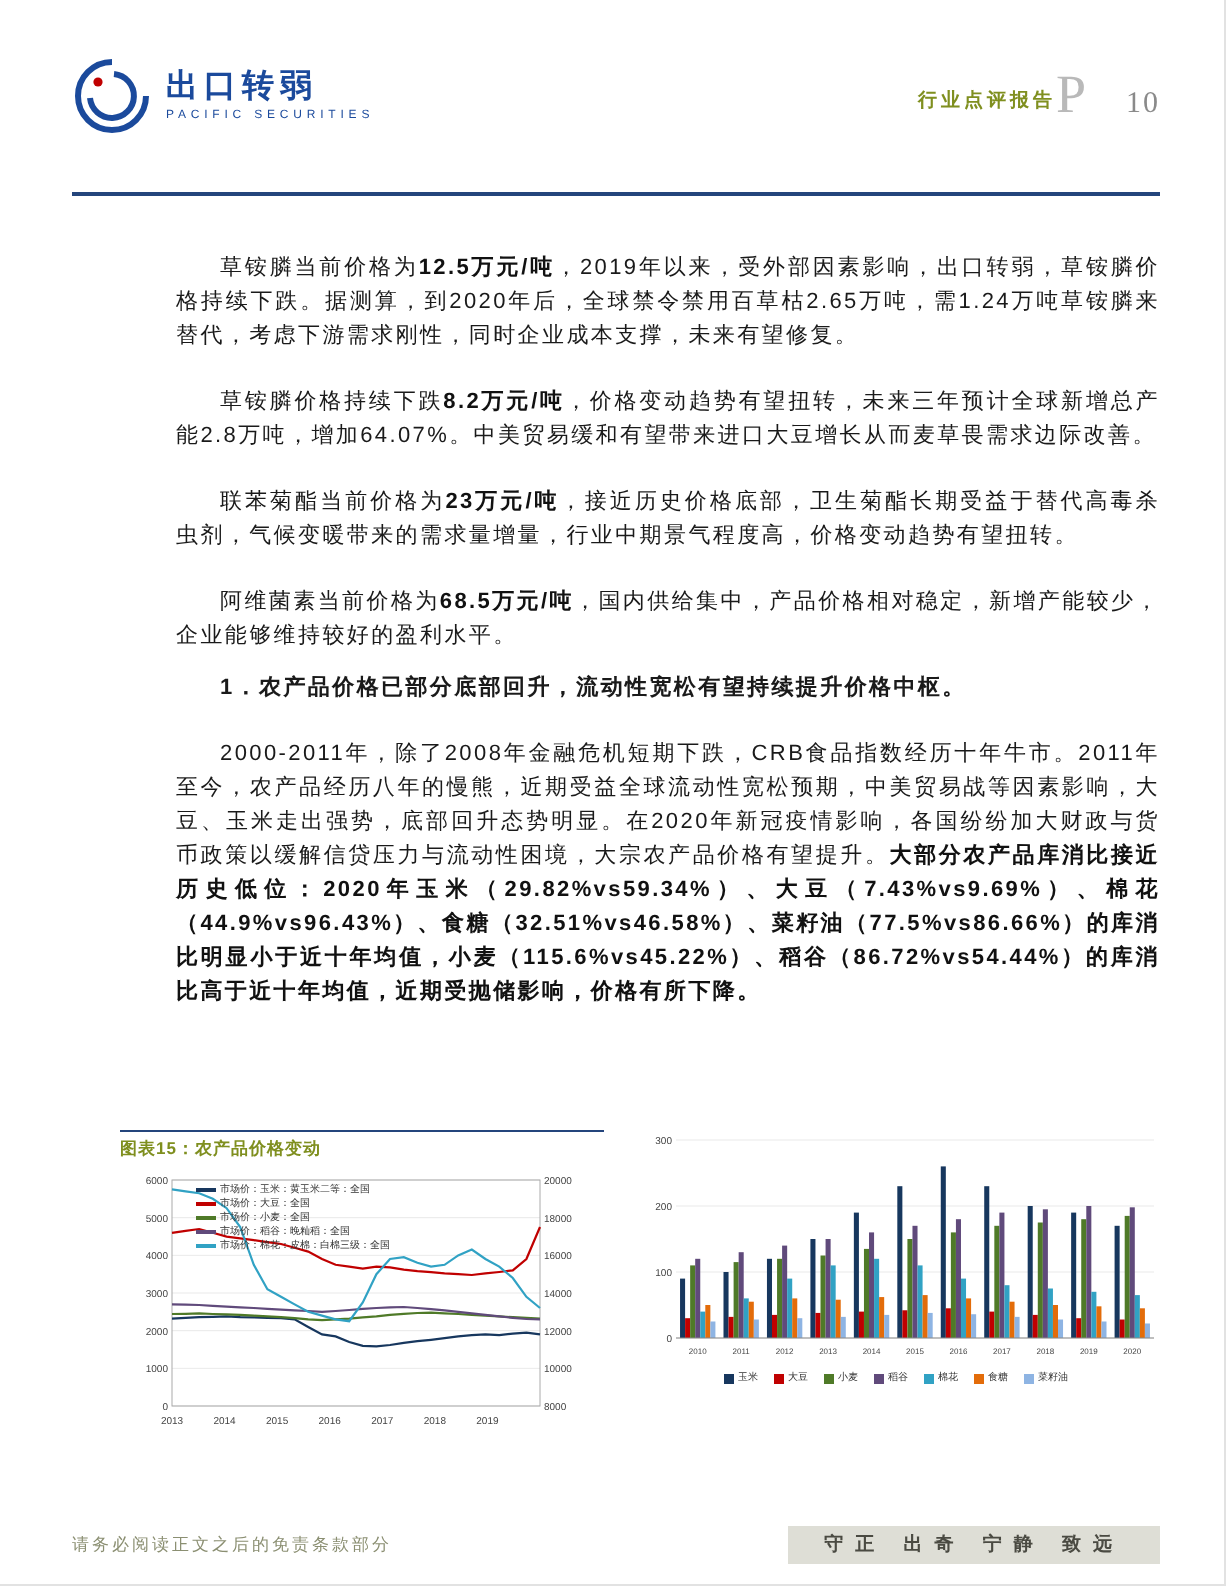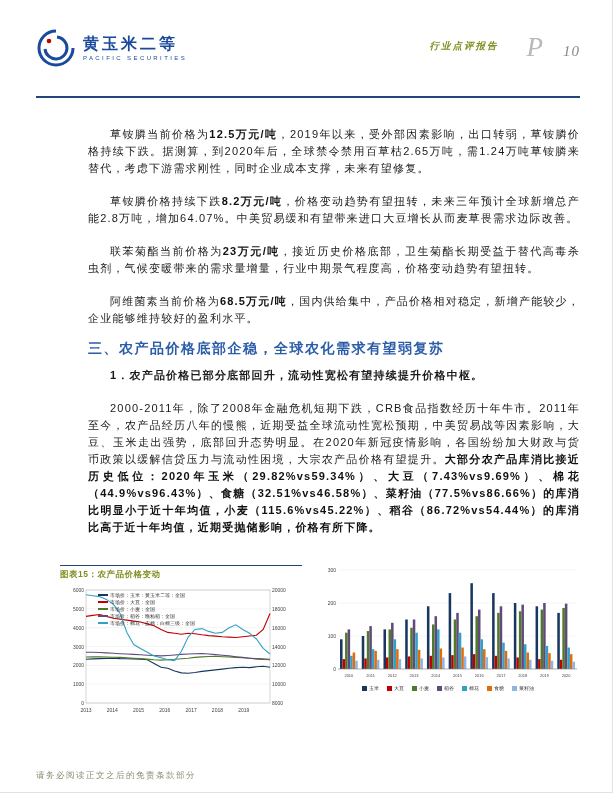--- a/index.html
+++ b/index.html
@@ -11,21 +11,21 @@
   .page{position:relative;width:613px;height:793px;background:#fff;overflow:hidden;
         box-shadow:inset -1px -1px 0 #e2e2e2;}
 
   
   .header{position:absolute;top:28px;left:36px;right:33px;
           display:flex;justify-content:space-between;align-items:flex-start;}
   .logo{display:flex;align-items:center;gap:7px;}
   .logo-text{display:flex;flex-direction:column;}
   .logo-cn{font-size:16px;font-weight:bold;color:#1b4a9c;letter-spacing:3px;line-height:18px;}
   .logo-en{font-size:6px;color:#1b4a9c;letter-spacing:2.4px;margin-top:2px;}
-  .header-right{display:flex;align-items:center;gap:28px;font-style:italic;}
+  .header-right{display:flex;align-items:flex-end;gap:0;}
   .header-meta{text-align:right;padding-top:8px;}
   .report-type{font-size:9.5px;font-weight:bold;color:#7f8f1f;letter-spacing:2px;margin-bottom:6px;}
   .report-title{font-size:9.5px;font-weight:bold;color:#1a1a1a;letter-spacing:0.5px;}
   .page-no{display:flex;align-items:baseline;padding-top:4px;}
   .page-p{font-size:27px;color:#b9b9b9;font-family:"Liberation Serif","DejaVu Serif",serif;}
   .page-n{font-size:15px;color:#8a8a8a;font-family:"Liberation Serif","DejaVu Serif",serif;letter-spacing:1px;margin-left:20px;}
   .header-rule{position:absolute;top:96px;left:36px;right:33px;border-top:2px solid #24457c;}
 
   
   .content{position:absolute;top:110px;left:88px;width:492px;
@@ -66,42 +66,41 @@
 <div class="page">
 
   <header class="header">
     <div class="logo">
       <svg width="40" height="40" viewBox="0 0 40 40">
         <path d="M 20,3 A 17,17 0 1,0 37,20" fill="none" stroke="#1b4a9c" stroke-width="3"></path>
         <path d="M 21,9 A 11,11 0 1,1 9,21" fill="none" stroke="#1b4a9c" stroke-width="3"></path>
         <circle cx="13" cy="13" r="2.3" fill="#c00000"></circle>
       </svg>
       <div class="logo-text">
-        <div class="logo-cn">黄玉米二等</div>
+        <div class="logo-cn">出口转弱</div>
         <div class="logo-en">PACIFIC SECURITIES</div>
       </div>
     </div>
     <div class="header-right">
       <div class="header-meta">
         <div class="report-type">行业点评报告</div>
       </div>
       <div class="page-no">
         <span class="page-p">P</span>
           <span class="page-n">10</span>
       </div>
     </div>
   </header>
   <div class="header-rule"></div>
 
   <main class="content">
     <p class="para"><span>草铵膦当前价格为</span><b>12.5万元/吨</b><span>，2019年以来，受外部因素影响，出口转弱，草铵膦价格持续下跌。据测算，到2020年后，全球禁令禁用百草枯2.65万吨，需1.24万吨草铵膦来替代，考虑下游需求刚性，同时企业成本支撑，未来有望修复。</span></p>
     <p class="para"><span>草铵膦价格持续下跌</span><b>8.2万元/吨</b><span>，价格变动趋势有望扭转，未来三年预计全球新增总产能2.8万吨，增加64.07%。中美贸易缓和有望带来进口大豆增长从而麦草畏需求边际改善。</span></p>
     <p class="para"><span>联苯菊酯当前价格为</span><b>23万元/吨</b><span>，接近历史价格底部，卫生菊酯长期受益于替代高毒杀虫剂，气候变暖带来的需求量增量，行业中期景气程度高，价格变动趋势有望扭转。</span></p>
     <p class="para"><span>阿维菌素当前价格为</span><b>68.5万元/吨</b><span>，国内供给集中，产品价格相对稳定，新增产能较少，企业能够维持较好的盈利水平。</span></p>
-    <h2 class="section-heading">三、农产品价格底部企稳，全球农化需求有望弱复苏</h2>
     <p class="sub-heading">1．农产品价格已部分底部回升，流动性宽松有望持续提升价格中枢。</p>
     <p class="para"><span>2000-2011年，除了2008年金融危机短期下跌，CRB食品指数经历十年牛市。2011年至今，农产品经历八年的慢熊，近期受益全球流动性宽松预期，中美贸易战等因素影响，大豆、玉米走出强势，底部回升态势明显。在2020年新冠疫情影响，各国纷纷加大财政与货币政策以缓解信贷压力与流动性困境，大宗农产品价格有望提升。</span><b>大部分农产品库消比接近历史低位：2020年玉米（29.82%vs59.34%）、大豆（7.43%vs9.69%）、棉花（44.9%vs96.43%）、食糖（32.51%vs46.58%）、菜籽油（77.5%vs86.66%）的库消比明显小于近十年均值，小麦（115.6%vs45.22%）、稻谷（86.72%vs54.44%）的库消比高于近十年均值，近期受抛储影响，价格有所下降。</b></p>
   </main>
 
   <section class="charts">
     <figure class="chart-block chart-15">
       <figcaption class="chart-title">图表15：农产品价格变动</figcaption>
       <div class="chart-canvas">
         <svg width="242" height="130">
             <line x1="26" y1="118" x2="210" y2="118" stroke="#e3e3e3" stroke-width="0.4"></line>
@@ -291,15 +290,16 @@
           <span class="lg-item">
             <span class="lg-swatch" style="background: rgb(142, 180, 227);"></span>
             <span>菜籽油</span>
           </span>
         </div>
     </figure>
   </section>
 
   <footer class="footer">
     <div class="disclaimer">请务必阅读正文之后的免责条款部分</div>
+    <div class="motto">守正 出奇 宁静 致远</div>
   </footer>
 
 </div>
 
 </body></html>

